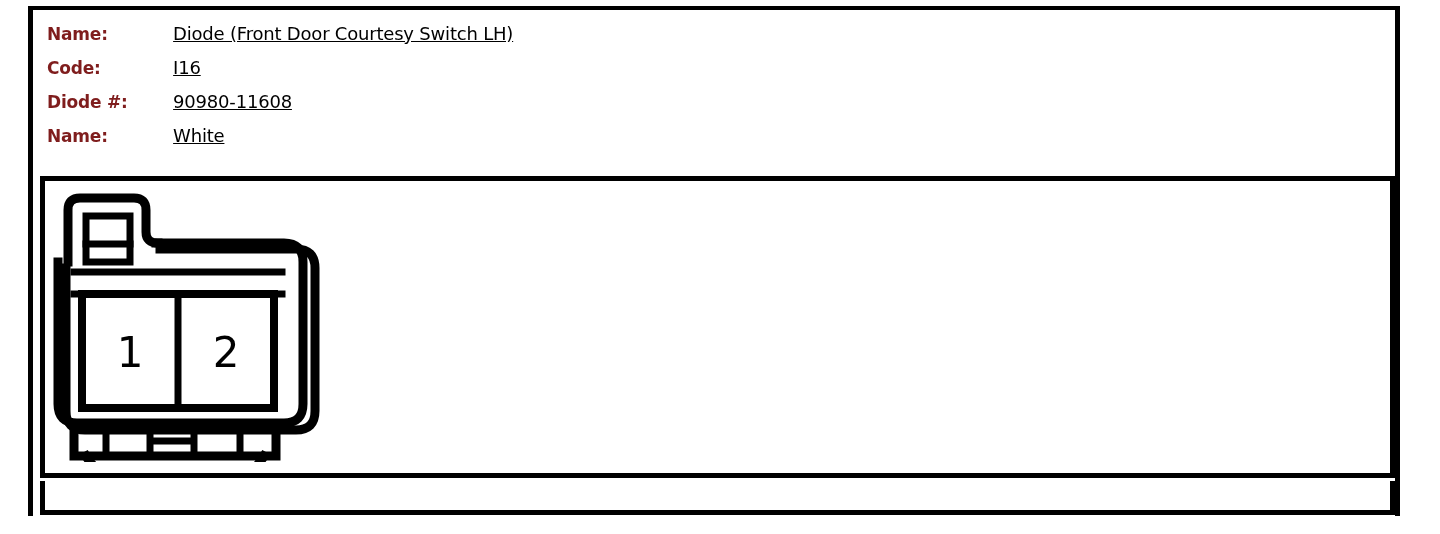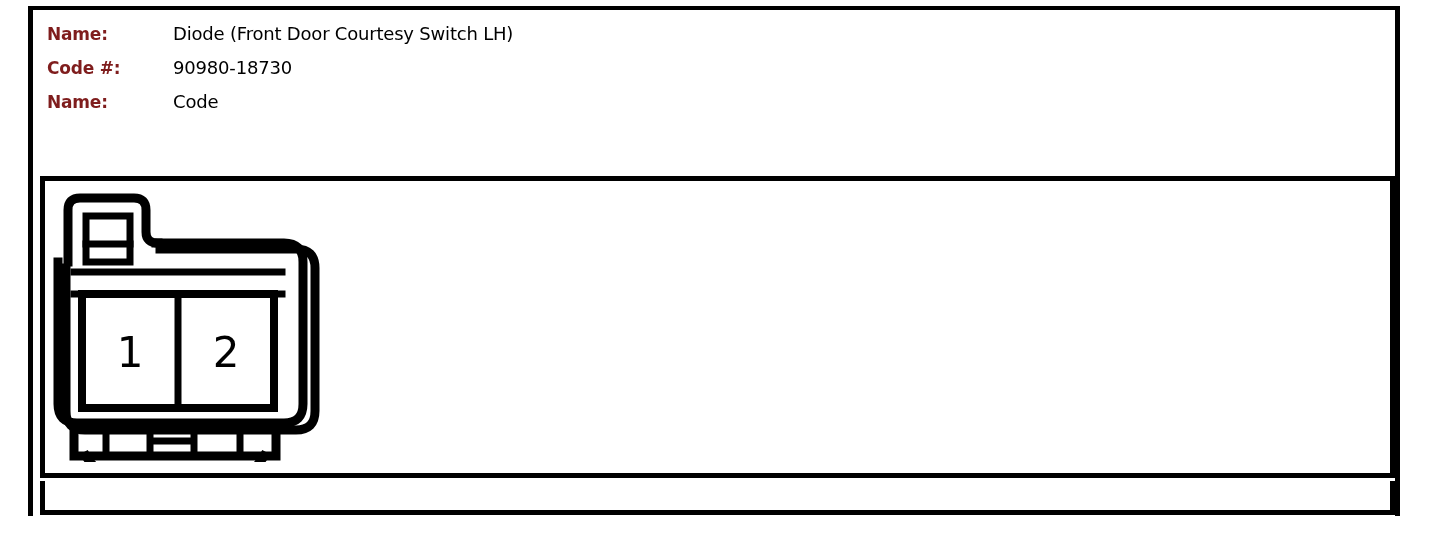--- a/index.html
+++ b/index.html
@@ -54,20 +54,21 @@
     font-size: 17px;
     color: #7f1d1d;
     letter-spacing: -0.2px;
   }
   .spec-value {
     display: inline-block;
     font-weight: normal;
     font-size: 18px;
     color: #000000;
     letter-spacing: -0.2px;
+    text-decoration: underline;
   }
 
   
   .diagram-panel {
     position: absolute;
     left: 40px;
     top: 176px;
     width: 1355px;
     height: 302px;
     border: 5px solid #000000;
@@ -122,29 +123,33 @@
 
   <div class="outer-frame"></div>
 
   <div class="spec-block">
 
     <div class="spec-row">
       <span class="spec-label">Name:</span>
       <span class="spec-value">Diode (Front Door Courtesy Switch LH)</span>
     </div>
 
-
-    <div class="spec-row">
-      <span class="spec-label">Code #:</span>
-      <span class="spec-value">90980-18730</span>
+    <div class="spec-row">
+      <span class="spec-label">Code:</span>
+      <span class="spec-value">I16</span>
+    </div>
+
+    <div class="spec-row">
+      <span class="spec-label">Diode #:</span>
+      <span class="spec-value">90980-11608</span>
     </div>
 
     <div class="spec-row">
       <span class="spec-label">Name:</span>
-      <span class="spec-value">Code</span>
+      <span class="spec-value">White</span>
     </div>
 
   </div>
 
   <div class="diagram-panel"></div>
 
   <div class="connector-wrap">
     <svg viewBox="0 0 280 280" xmlns="http://www.w3.org/2000/svg">
 
       <g fill="none" stroke="#000000" stroke-linecap="square" stroke-linejoin="miter">

